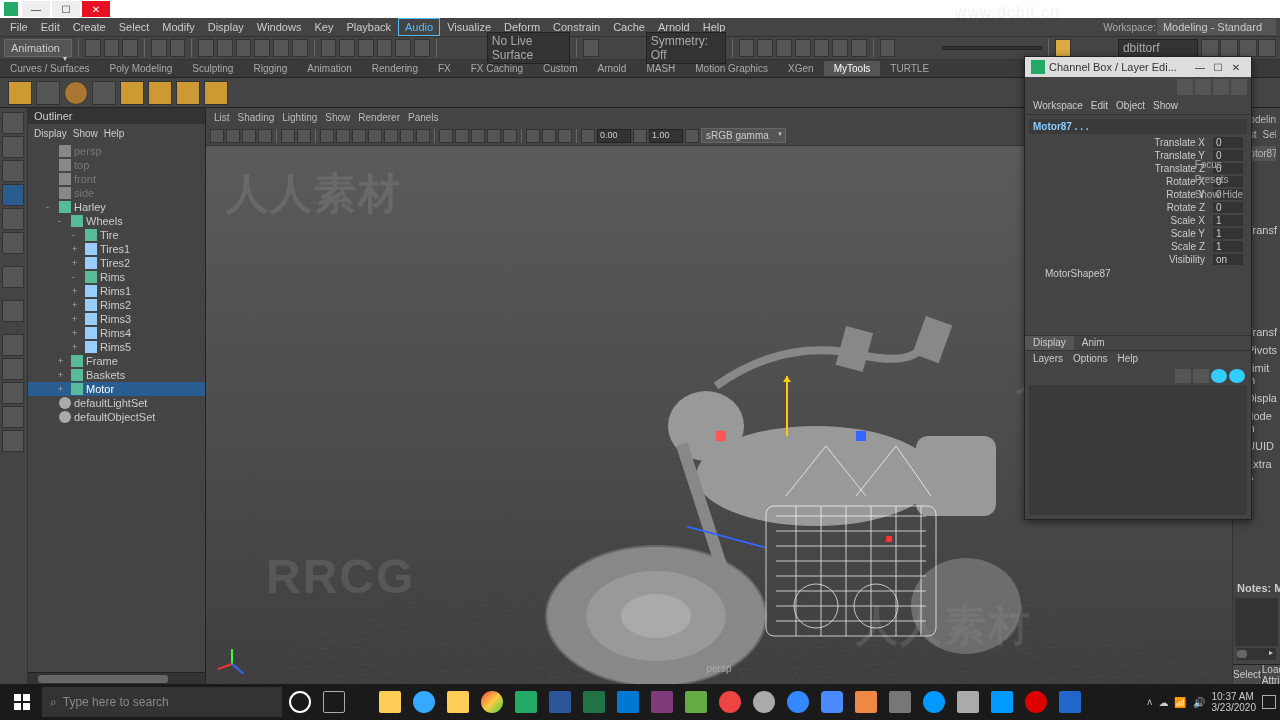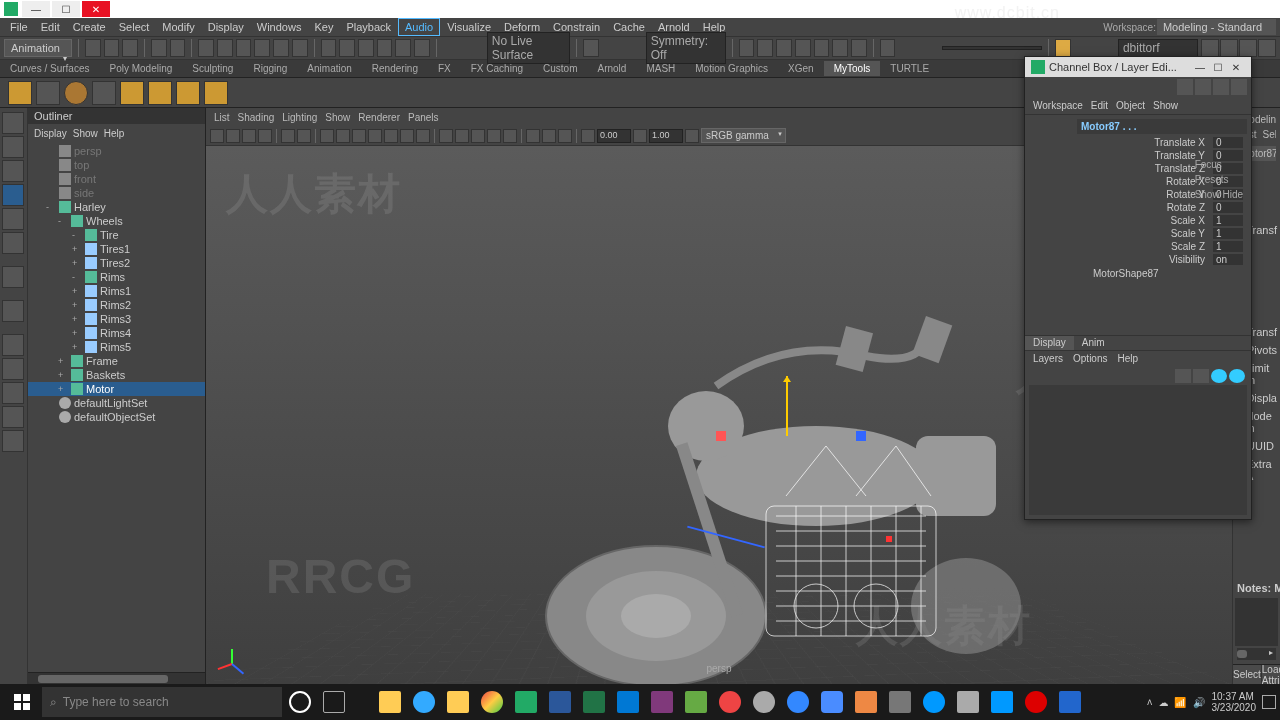--- a/index.html
+++ b/index.html
@@ -110,21 +110,21 @@
 
 
 .channel-box { position: absolute; right: 28px; top: 56px; width: 228px; background: #444; border: 1px solid #222; box-shadow: 0 2px 8px rgba(0,0,0,.5); z-index: 10; }
 .channel-box .cb-title { height: 20px; background: #ddd; color: #333; display: flex; align-items: center; padding: 0 6px; font-size: 11px; }
 .channel-box .cb-title .maya-icon { width: 14px; height: 14px; background: #2a6; margin-right: 4px; }
 .channel-box .cb-title .spacer { flex: 1; }
 .channel-box .cb-title .wbtn { width: 18px; text-align: center; cursor: pointer; font-size: 10px; }
 .channel-box .cb-icons { height: 20px; background: #444; display: flex; justify-content: flex-end; gap: 2px; padding: 2px 4px; }
 .channel-box .cb-icons .ci { width: 16px; height: 16px; background: #555; }
 .channel-box .cb-menu { height: 18px; display: flex; gap: 8px; padding: 0 8px; font-size: 10px; align-items: center; border-bottom: 1px solid #333; }
-.channel-box .cb-body { padding: 4px; font-size: 10px; margin-left: 48px; }
+.channel-box .cb-body { padding: 4px; font-size: 10px; }
 .channel-box .cb-label { color: #8cf; padding: 2px 4px; font-weight: bold; background: #3a3a3a; margin-bottom: 2px; }
 .channel-box .attr-row { display: flex; justify-content: space-between; padding: 1px 4px; }
 .channel-box .attr-row .name { flex: 1; text-align: right; padding-right: 8px; }
 .channel-box .attr-row .val { width: 30px; background: #333; text-align: left; padding-left: 3px; }
 .channel-box .cb-section { color: #aaa; padding: 4px; font-size: 10px; font-weight: bold; }
 .channel-box .cb-shape { padding: 2px 16px; color: #ccc; }
 .channel-box .cb-empty { height: 50px; }
 .channel-box .cb-tabs { height: 16px; display: flex; font-size: 10px; border-top: 1px solid #333; border-bottom: 1px solid #333; }
 .channel-box .cb-tabs .ctab { padding: 1px 8px; }
 .channel-box .cb-tabs .ctab.active { background: #555; }

